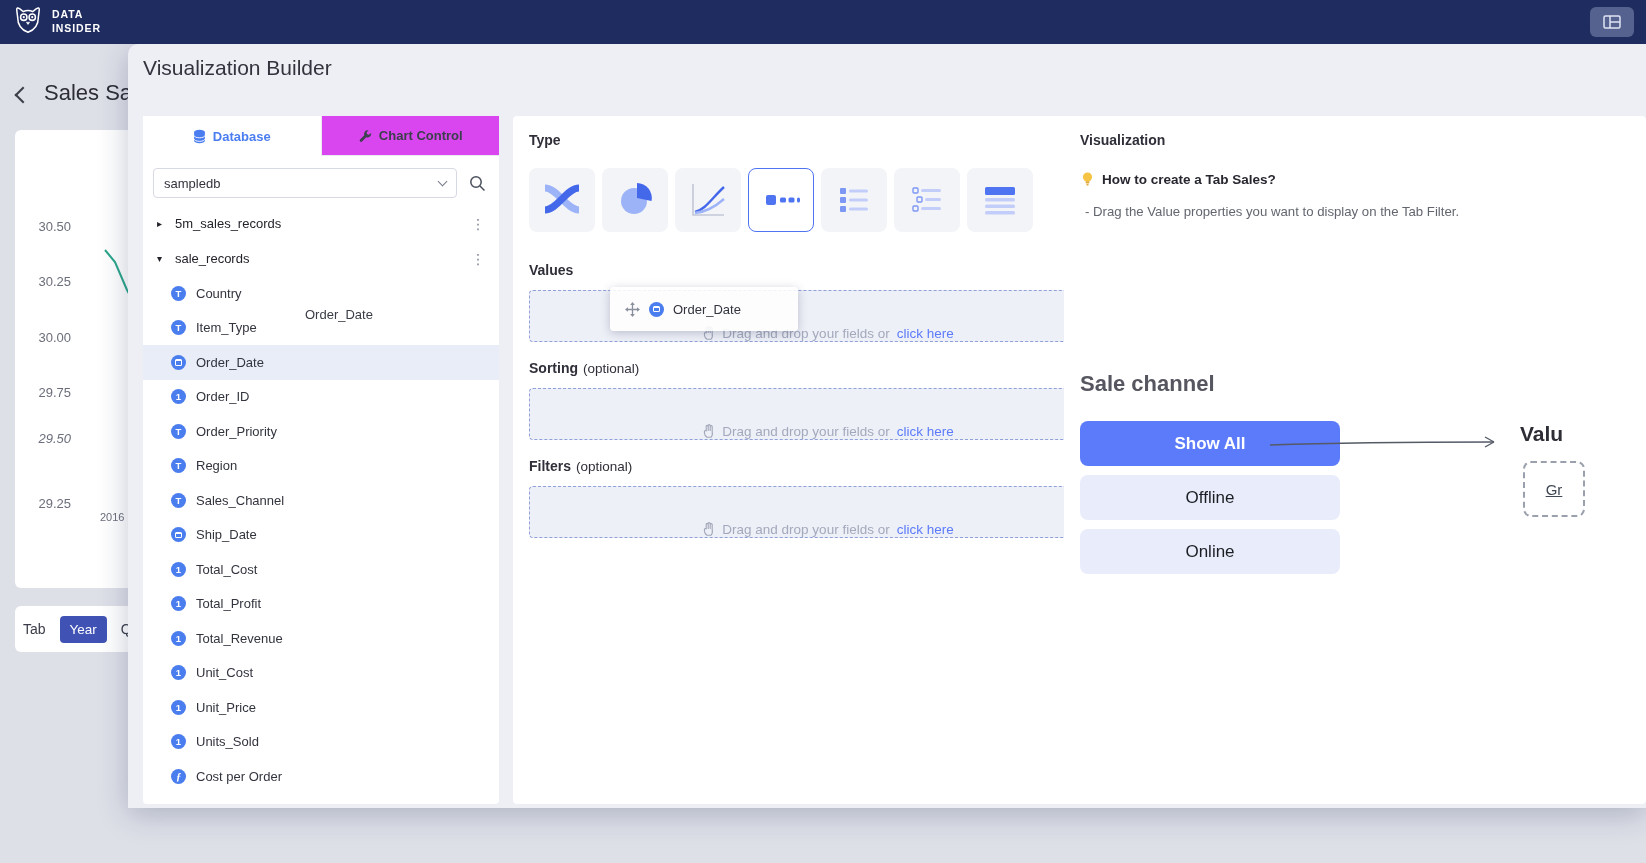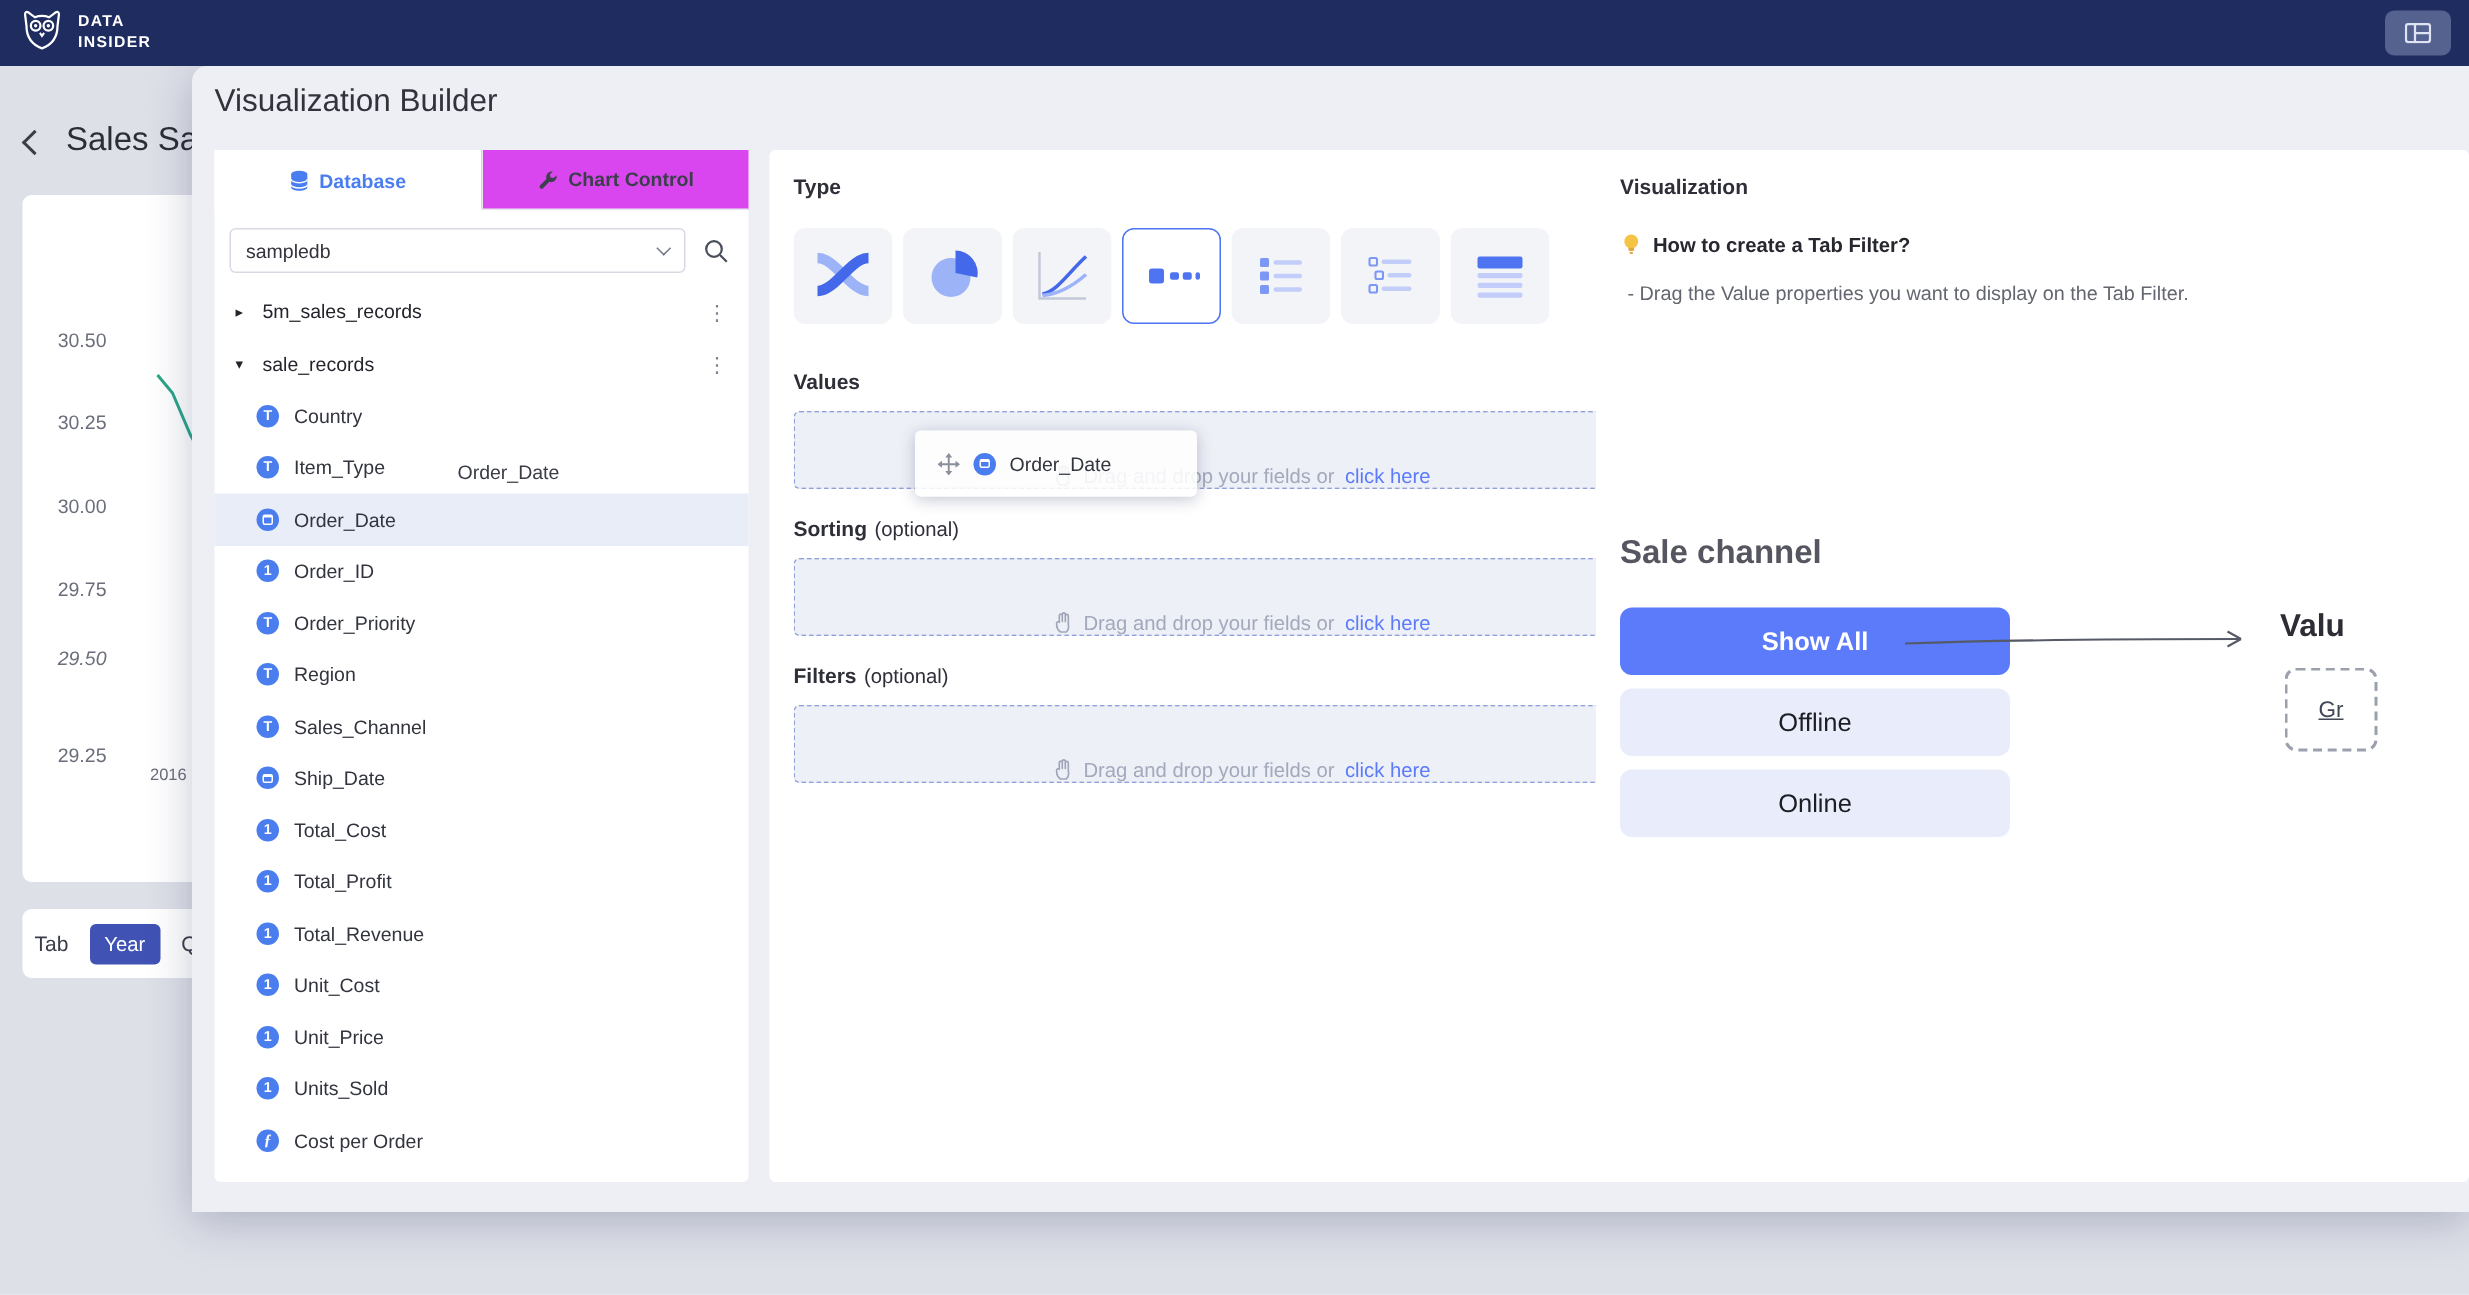--- a/index.html
+++ b/index.html
@@ -21,21 +21,21 @@
 .bg-line{position:absolute;left:60px;top:108px}
 .x-tick{position:absolute;left:85px;top:381px;font-size:11px;color:#6b6e7b}
 .bg-tabs-card{position:absolute;left:15px;top:606px;width:285px;height:46px;background:#fff;border-radius:6px;display:flex;align-items:center;padding-left:8px}
 #period-tabs{display:flex;align-items:center;gap:14px}
 .period-tab{font-size:14px;color:#3a3d49;cursor:pointer}
 .period-tab.active{background:#4053b5;color:#fff;padding:6px 10px;border-radius:4px;font-size:13.5px}
 
 
 .modal{position:absolute;left:128px;top:44px;right:0;bottom:55px;background:#edeff5;border-top-left-radius:10px;box-shadow:0 6px 30px rgba(25,35,80,.25)}
 .modal-title{position:absolute;left:15px;top:12px;font-size:21px;color:#32333c;font-weight:500}
-.panel{position:absolute;top:56px;height:688px;background:#fff;border-radius:4px}
+.panel{position:absolute;top:72px;height:688px;background:#fff;border-radius:4px}
 .left-panel{left:15px;width:356px}
 .center-panel{left:385px;width:630px}
 .right-panel{left:936px;right:0}
 
 
 .db-tabs{display:flex;height:40px}
 .db-tab{flex:1;display:flex;align-items:center;justify-content:center;gap:7px;font-size:13px;font-weight:bold;color:#3a3f4a;cursor:pointer;background:#d946ef;border-bottom:1px solid #e9eaf0}
 .db-tab.active{background:#fff;color:#4a7df0;border-bottom:none}
 .db-tab:not(.active){border-left:1px solid #e9eaf0}
 .search-row{display:flex;align-items:center;gap:12px;padding:12px 10px 8px 10px}
@@ -376,21 +376,21 @@
   <div class="panel right-panel">
     <div class="panel-title">Visualization</div>
     <div class="hint-title">
       <span style="display:flex">
         <svg width="15" height="16" viewBox="0 0 15 16">
             <circle cx="7.5" cy="6" r="4.6" fill="#f6c444"></circle>
             <path d="M5.6 10.2 h3.8 v1.2 a1 1 0 0 1-1 1 h-1.8 a1 1 0 0 1-1-1z" fill="#e2a93e"></path>
             <rect x="6.3" y="13" width="2.4" height="1.4" rx=".7" fill="#e2a93e"></rect>
           </svg>
       </span>
-      <span>How to create a Tab Filter?</span>
+      <span>How to create a Tab Sales?</span>
     </div>
     <div class="hint-body">- Drag the Value properties you want to display on the Tab Filter.</div>
     <div class="widget-title">Sale channel</div>
     <div id="filter-buttons" class="filter-buttons">
         <div class="filter-btn primary">Show All</div>
         <div class="filter-btn">Offline</div>
         <div class="filter-btn">Online</div>
       </div>
     <svg class="flow-arrow" width="240" height="30">
         <path d="M2 19 C60 17 160 16 226 16" stroke="#555a66" stroke-width="1.4" fill="none"></path>

